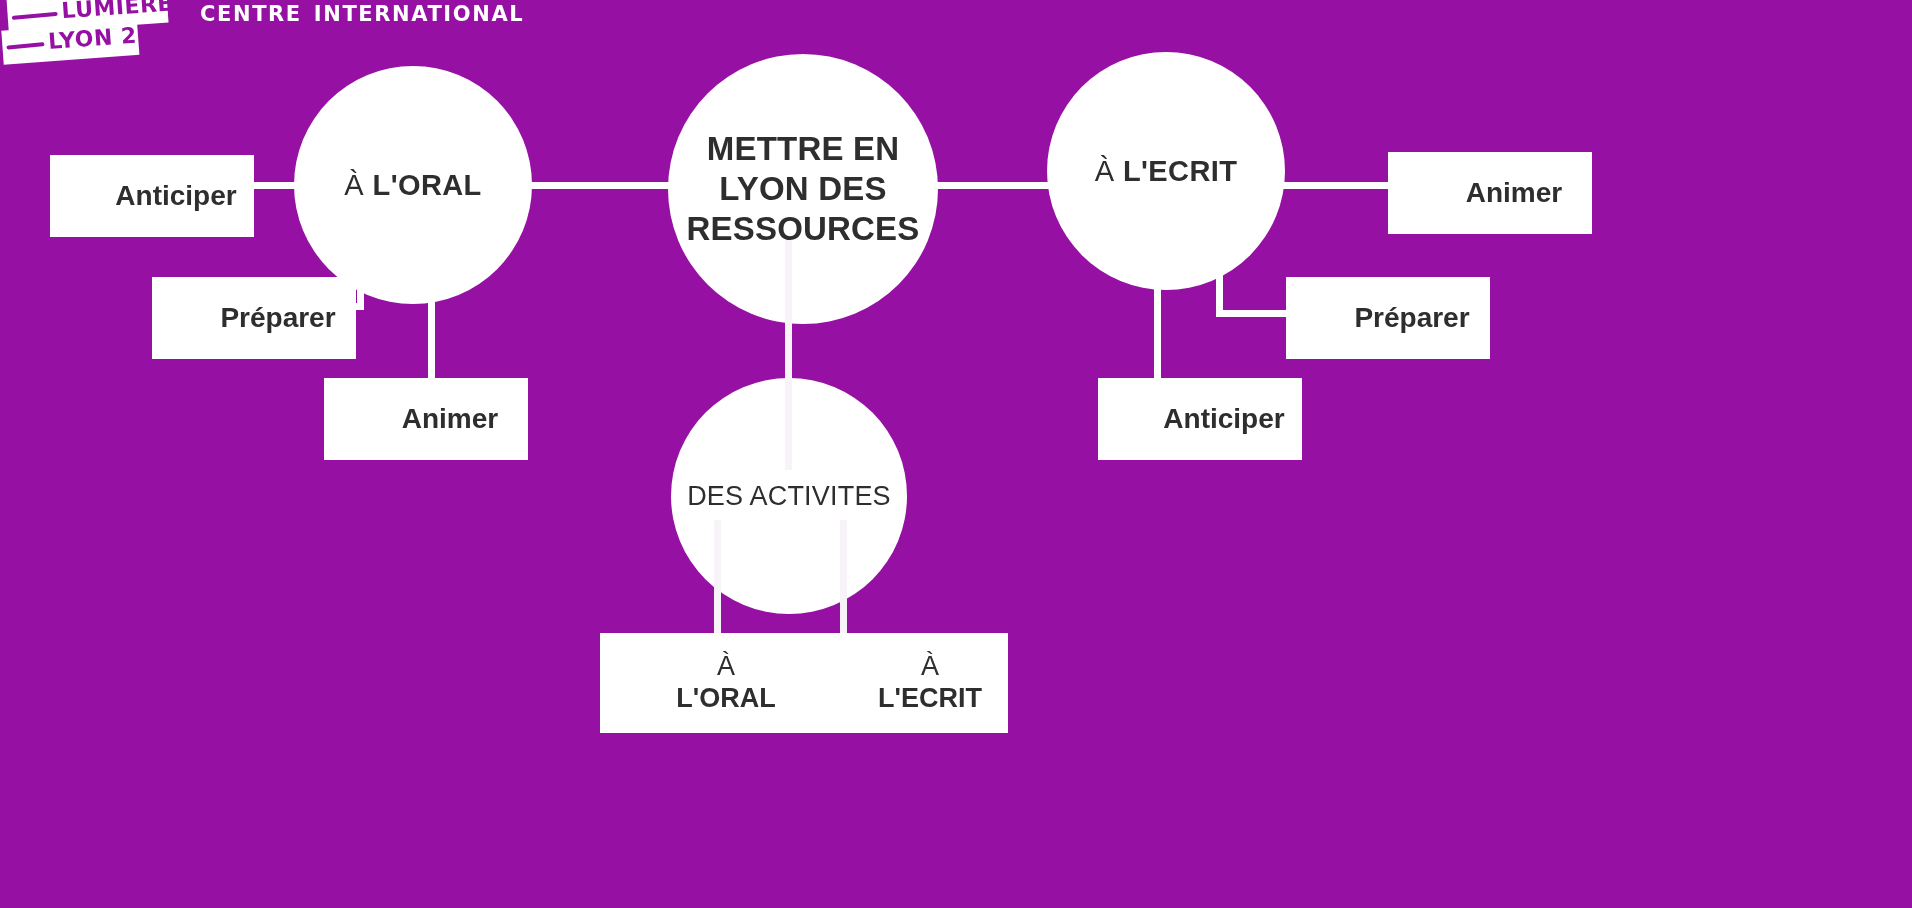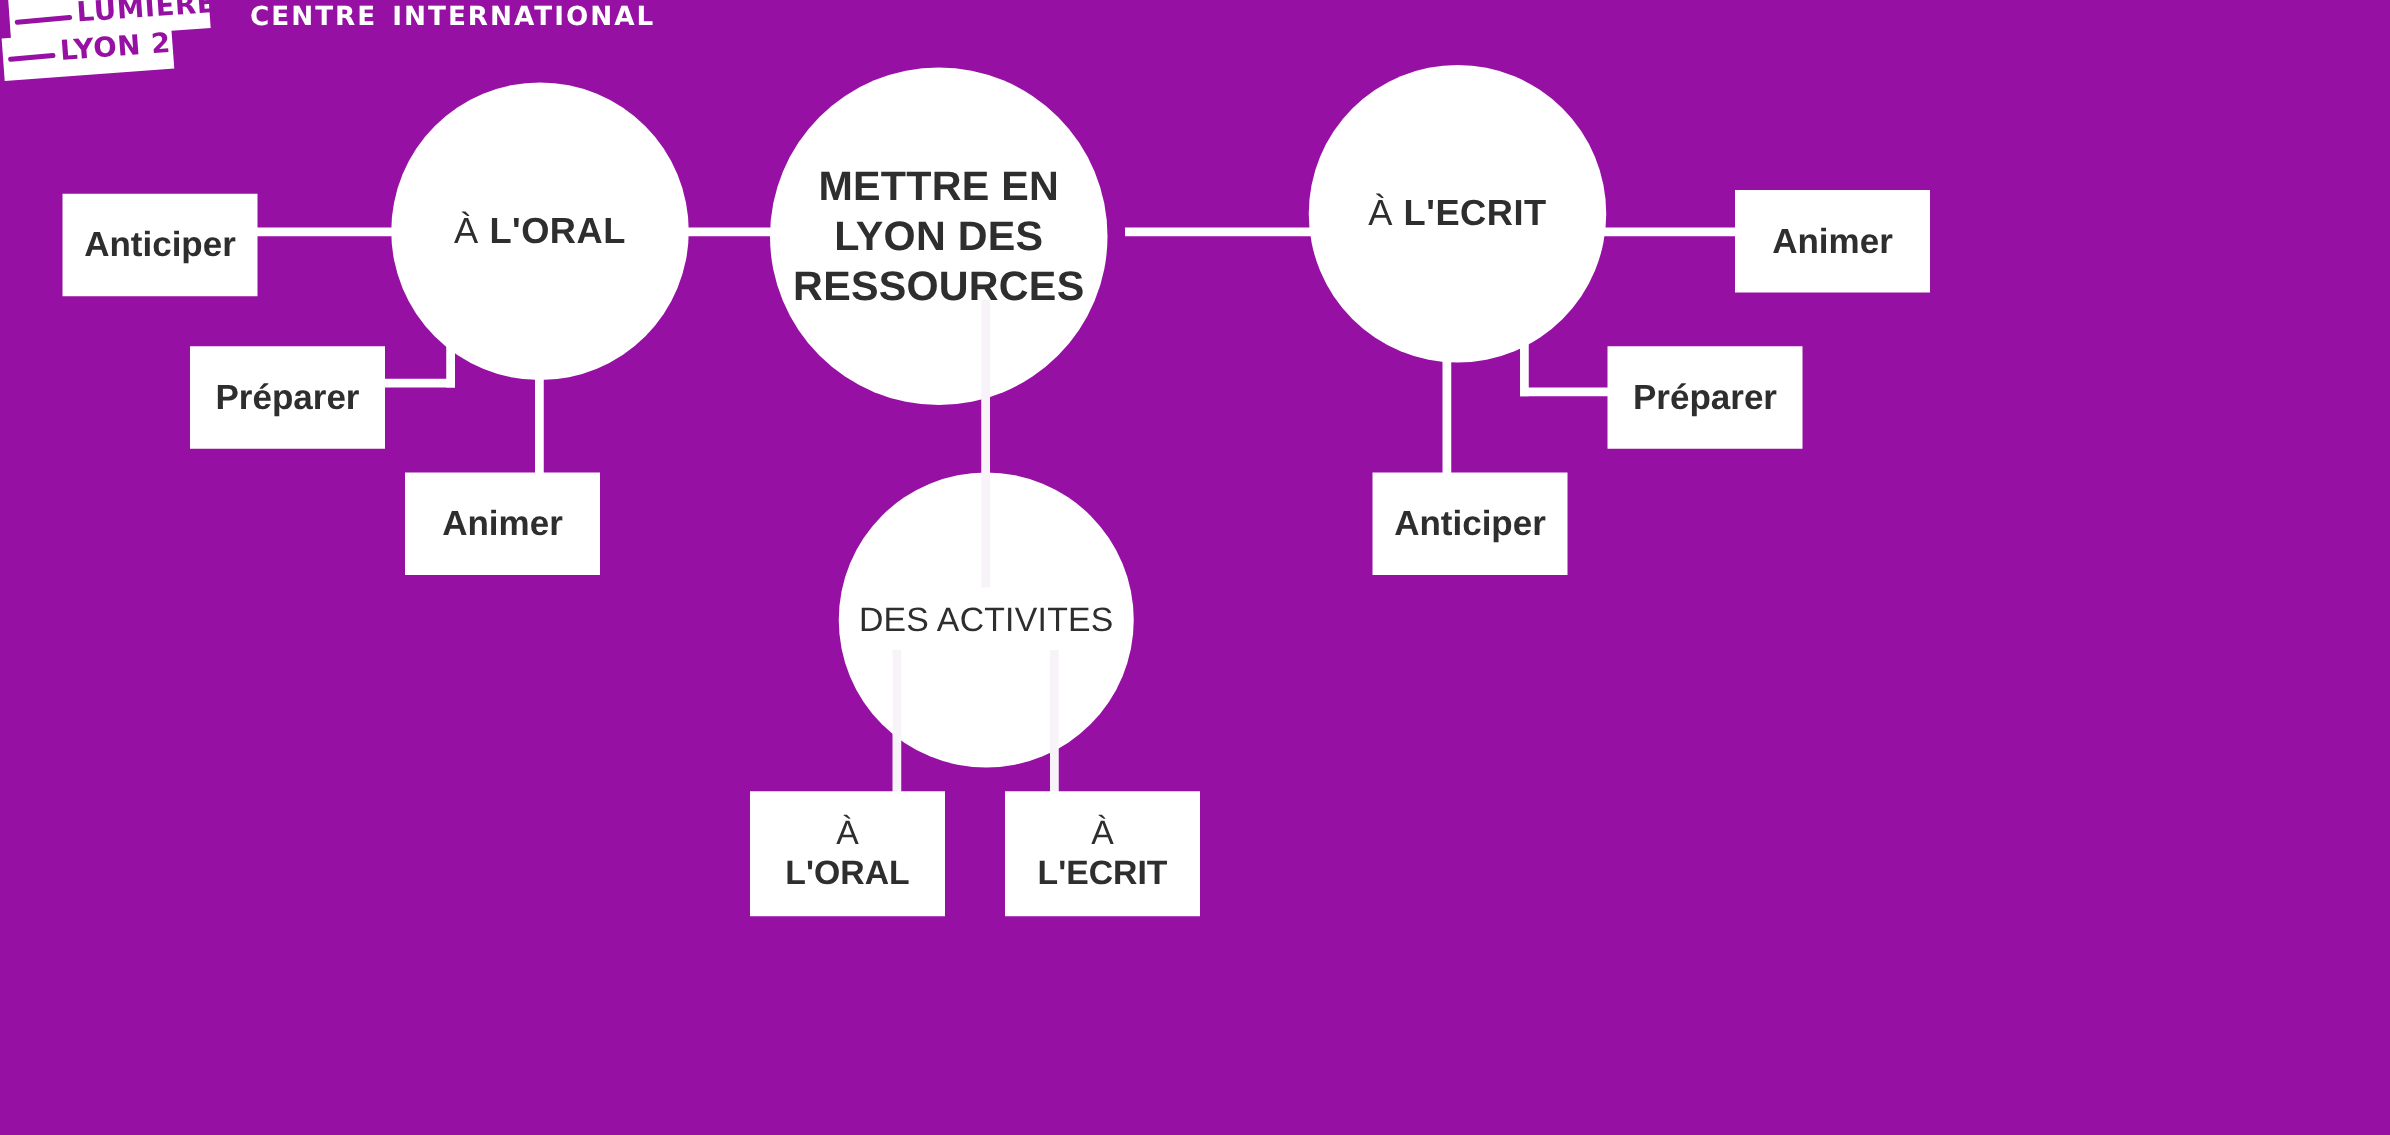--- a/index.html
+++ b/index.html
@@ -51,34 +51,34 @@
   
   .node-circle{
     position:absolute;border-radius:50%;background:#ffffff;
     display:flex;align-items:center;justify-content:center;
     text-align:center;color:#2e2e2e;z-index:20;
   }
   .node-circle .ctext{padding:0 10px;line-height:1.12;}
   .lt{font-weight:400;}
   .bd{font-weight:700;}
 
-  #circle-oral{left:313px;top:66px;width:238px;height:238px;font-size:29px;letter-spacing:.4px;}
+  #circle-oral{left:294px;top:66px;width:238px;height:238px;font-size:29px;letter-spacing:.4px;}
   #circle-ecrit{left:1047px;top:52px;width:238px;height:238px;font-size:29px;letter-spacing:.4px;}
-  #circle-center{left:616px;top:54px;width:270px;height:270px;font-size:33px;letter-spacing:.2px;}
+  #circle-center{left:668px;top:54px;width:270px;height:270px;font-size:33px;letter-spacing:.2px;}
   #circle-center .ctext{font-weight:700;line-height:1.22;}
   #circle-select{left:671px;top:378px;width:236px;height:236px;font-size:27px;}
   #circle-select .ctext{line-height:1.2;}
   #circle-select .l1{font-weight:700;letter-spacing:.2px;}
   #circle-select .l2{font-weight:400;letter-spacing:.2px;}
 
   
   .node-box{
     position:absolute;background:#ffffff;color:#2e2e2e;
     z-index:30;display:flex;align-items:center;justify-content:center;
-    text-align:center;font-weight:700;font-size:28px;
+    text-align:center;font-weight:700;font-size:28px;padding-left:48px;
   }
   .node-box.two-line{flex-direction:column;line-height:1.18;font-weight:400;font-size:27px;}
   .node-box.two-line .b2{font-weight:700;}
 
   #box-oral-anticiper{left:50px;top:155px;width:156px;height:82px;}
   #box-oral-preparer {left:152px;top:277px;width:156px;height:82px;}
   #box-oral-animer   {left:324px;top:378px;width:156px;height:82px;}
 
   #box-ecrit-animer   {left:1388px;top:152px;width:156px;height:82px;}
   #box-ecrit-preparer {left:1286px;top:277px;width:156px;height:82px;}

